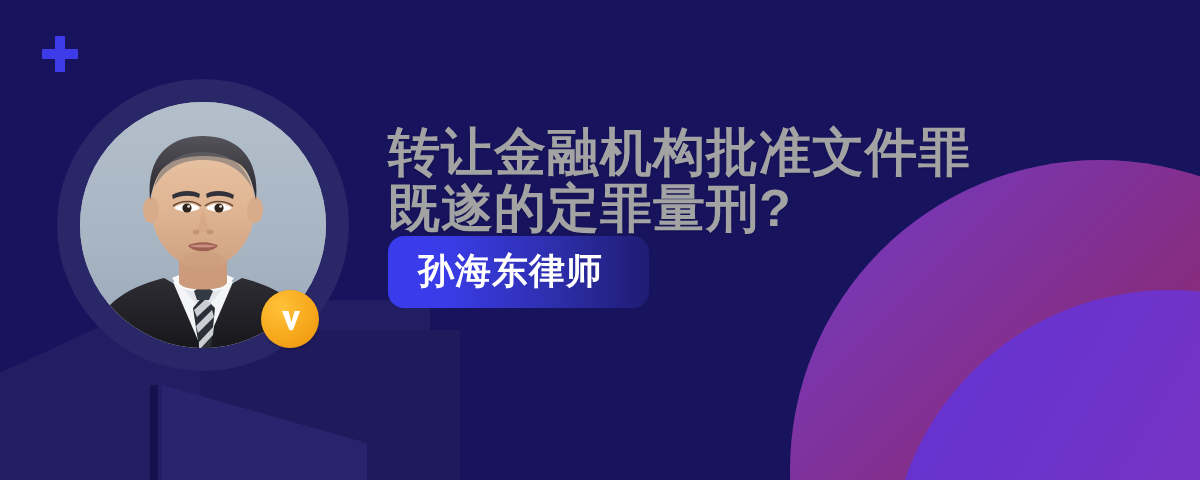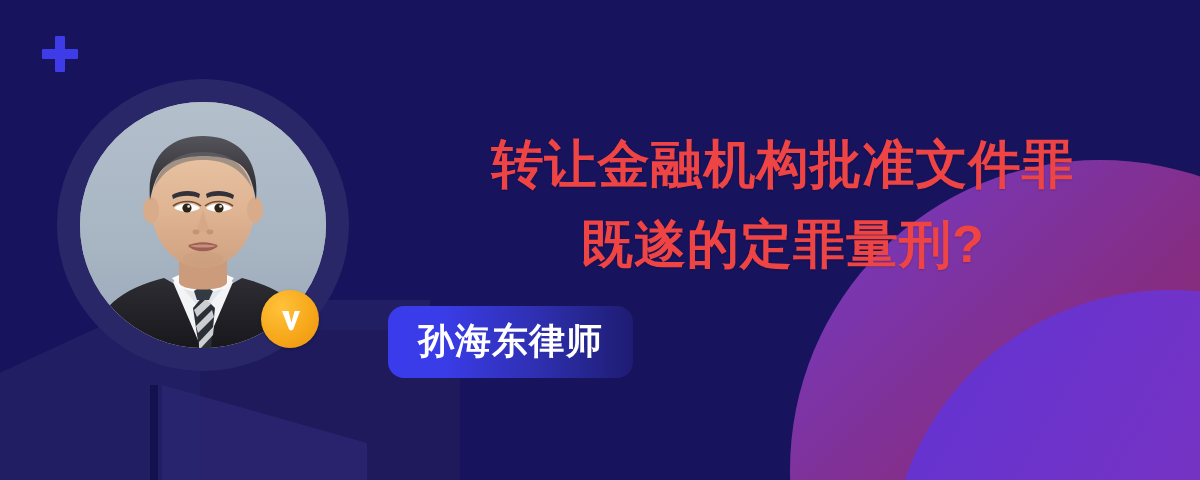--- a/index.html
+++ b/index.html
@@ -156,33 +156,31 @@
 
   
   .content {
     position: absolute;
     left: 388px;
     top: 124px;
     width: 790px;
   }
   .headline {
     margin: 0;
-    color: #ef4444;
+    color: #a3a3a3;
     font-size: 52px;
     font-weight: bold;
-    line-height: 80px;
+    line-height: 56px;
     letter-spacing: 1px;
     white-space: pre-line;
     text-shadow: 0 1px 2px rgba(0,0,0,.18);
-    text-align: center;
   }
   .name-badge {
-    margin-top: 22px;
     display: inline-block;
-    padding: 17px 30px 19px 30px;
+    padding: 17px 46px 19px 30px;
     border-radius: 16px;
     background: linear-gradient(90deg, #3a3cec 0%, #3a3ce8 22%, #2e2fae 62%, #1e1c72 100%);
     color: #ffffff;
     font-size: 36px;
     font-weight: bold;
     line-height: 1;
     letter-spacing: 1px;
   }
 </style>
 </head>

